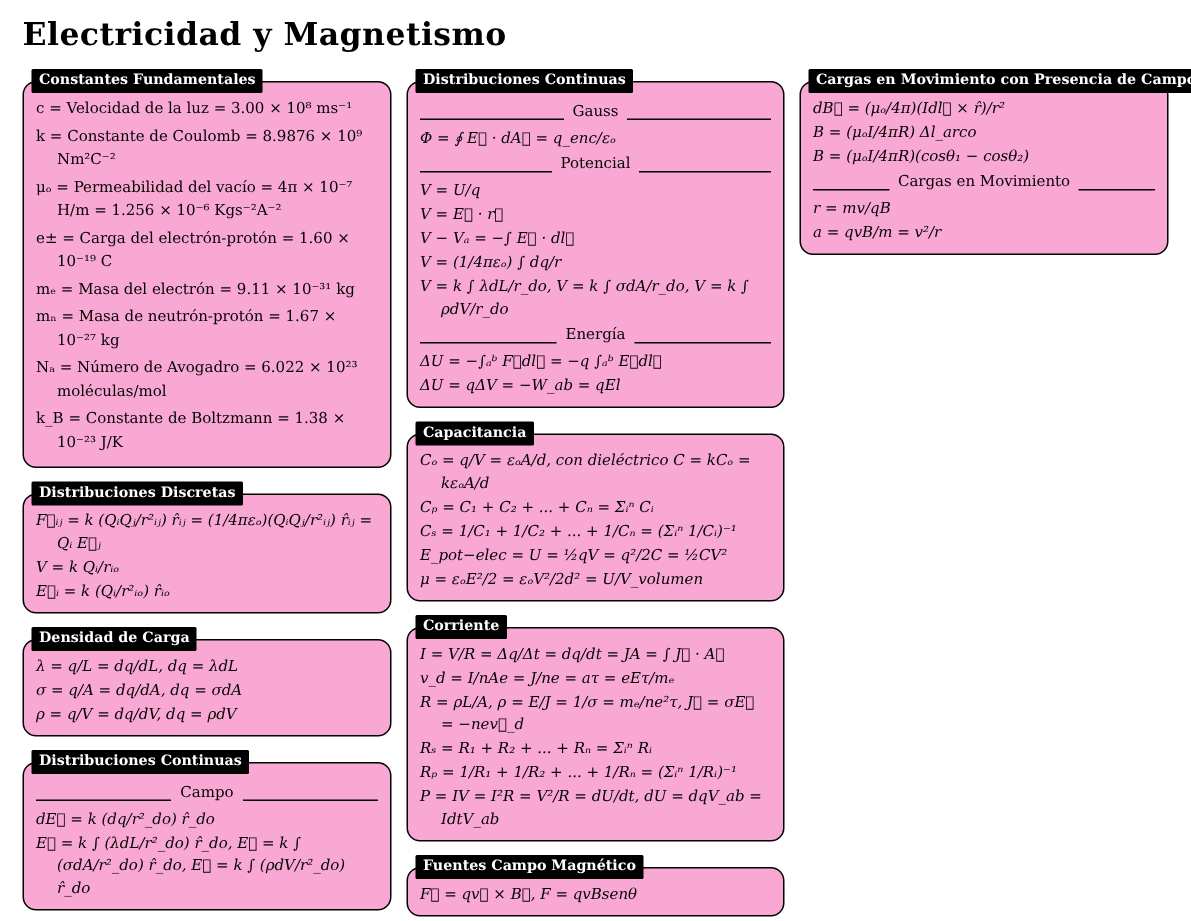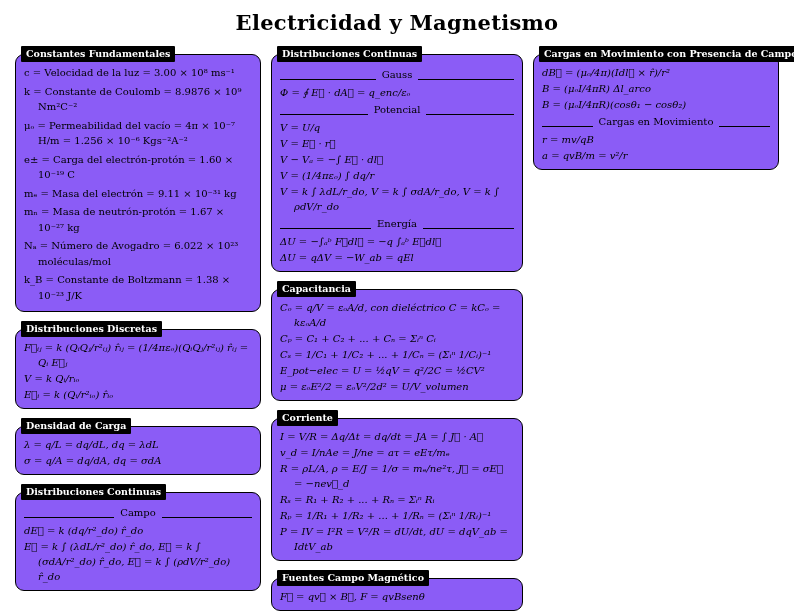--- a/index.html
+++ b/index.html
@@ -3,31 +3,31 @@
 <meta charset="utf-8">
 <style>
   * { margin: 0; padding: 0; box-sizing: border-box; }
   html, body { background: #ffffff; }
   body {
     width: 794px; height: 614px; overflow: hidden;
     font-family: "DejaVu Serif", serif; color: #000;
   }
   .page { padding: 8px 15px 4px; }
   .page-title {
-    text-align: center; font-size: 21px; font-weight: bold;
+    text-align: left; font-size: 21px; font-weight: bold;
     margin: 2px 0 10px; letter-spacing: 0.3px;
   }
   .columns { display: flex; gap: 10px; align-items: flex-start; }
   .col { display: flex; flex-direction: column; min-width: 0; }
   .col-1 { flex: 0 0 246px; }
   .col-2 { flex: 0 0 252px; }
   .col-3 { flex: 1 1 auto; }
   .box {
     position: relative; border: 1.3px solid #000; border-radius: 9px;
-    padding: 10px 8px 5px; margin-top: 9px; background: #8b5cf6;
+    padding: 10px 8px 5px; margin-top: 9px; background: #f9a8d4;
   }
   .box + .box { margin-top: 17px; }
   .box-title {
     position: absolute; top: -9px; left: 5px; background: #000; color: #fff;
     font-size: 9.5px; font-weight: bold; padding: 2px 5px; white-space: nowrap;
     line-height: 1.3; border-radius: 1px;
   }
   .line {
     font-size: 10px; line-height: 1.5; margin-bottom: 1px;
     padding-left: 14px; text-indent: -14px; font-style: italic;
@@ -64,20 +64,21 @@
         <h2 class="box-title">Distribuciones Discretas</h2>
         <p class="line">F⃗ᵢⱼ = k (QᵢQⱼ/r²ᵢⱼ) r̂ᵢⱼ = (1/4πεₒ)(QᵢQⱼ/r²ᵢⱼ) r̂ᵢⱼ = Qᵢ E⃗ⱼ</p>
         <p class="line">V = k Qᵢ/rᵢₒ</p>
         <p class="line">E⃗ᵢ = k (Qᵢ/r²ᵢₒ) r̂ᵢₒ</p>
       </section>
 
       <section class="box">
         <h2 class="box-title">Densidad de Carga</h2>
         <p class="line">λ = q/L = dq/dL, dq = λdL</p>
         <p class="line">σ = q/A = dq/dA, dq = σdA</p>
+        <p class="line">ρ = q/V = dq/dV, dq = ρdV</p>
       </section>
 
       <section class="box">
         <h2 class="box-title">Distribuciones Continuas</h2>
         <div class="divider">
           <span class="rule"></span>
           <span class="divider-label">Campo</span>
           <span class="rule"></span>
         </div>
         <p class="line">dE⃗ = k (dq/r²_do) r̂_do</p>

